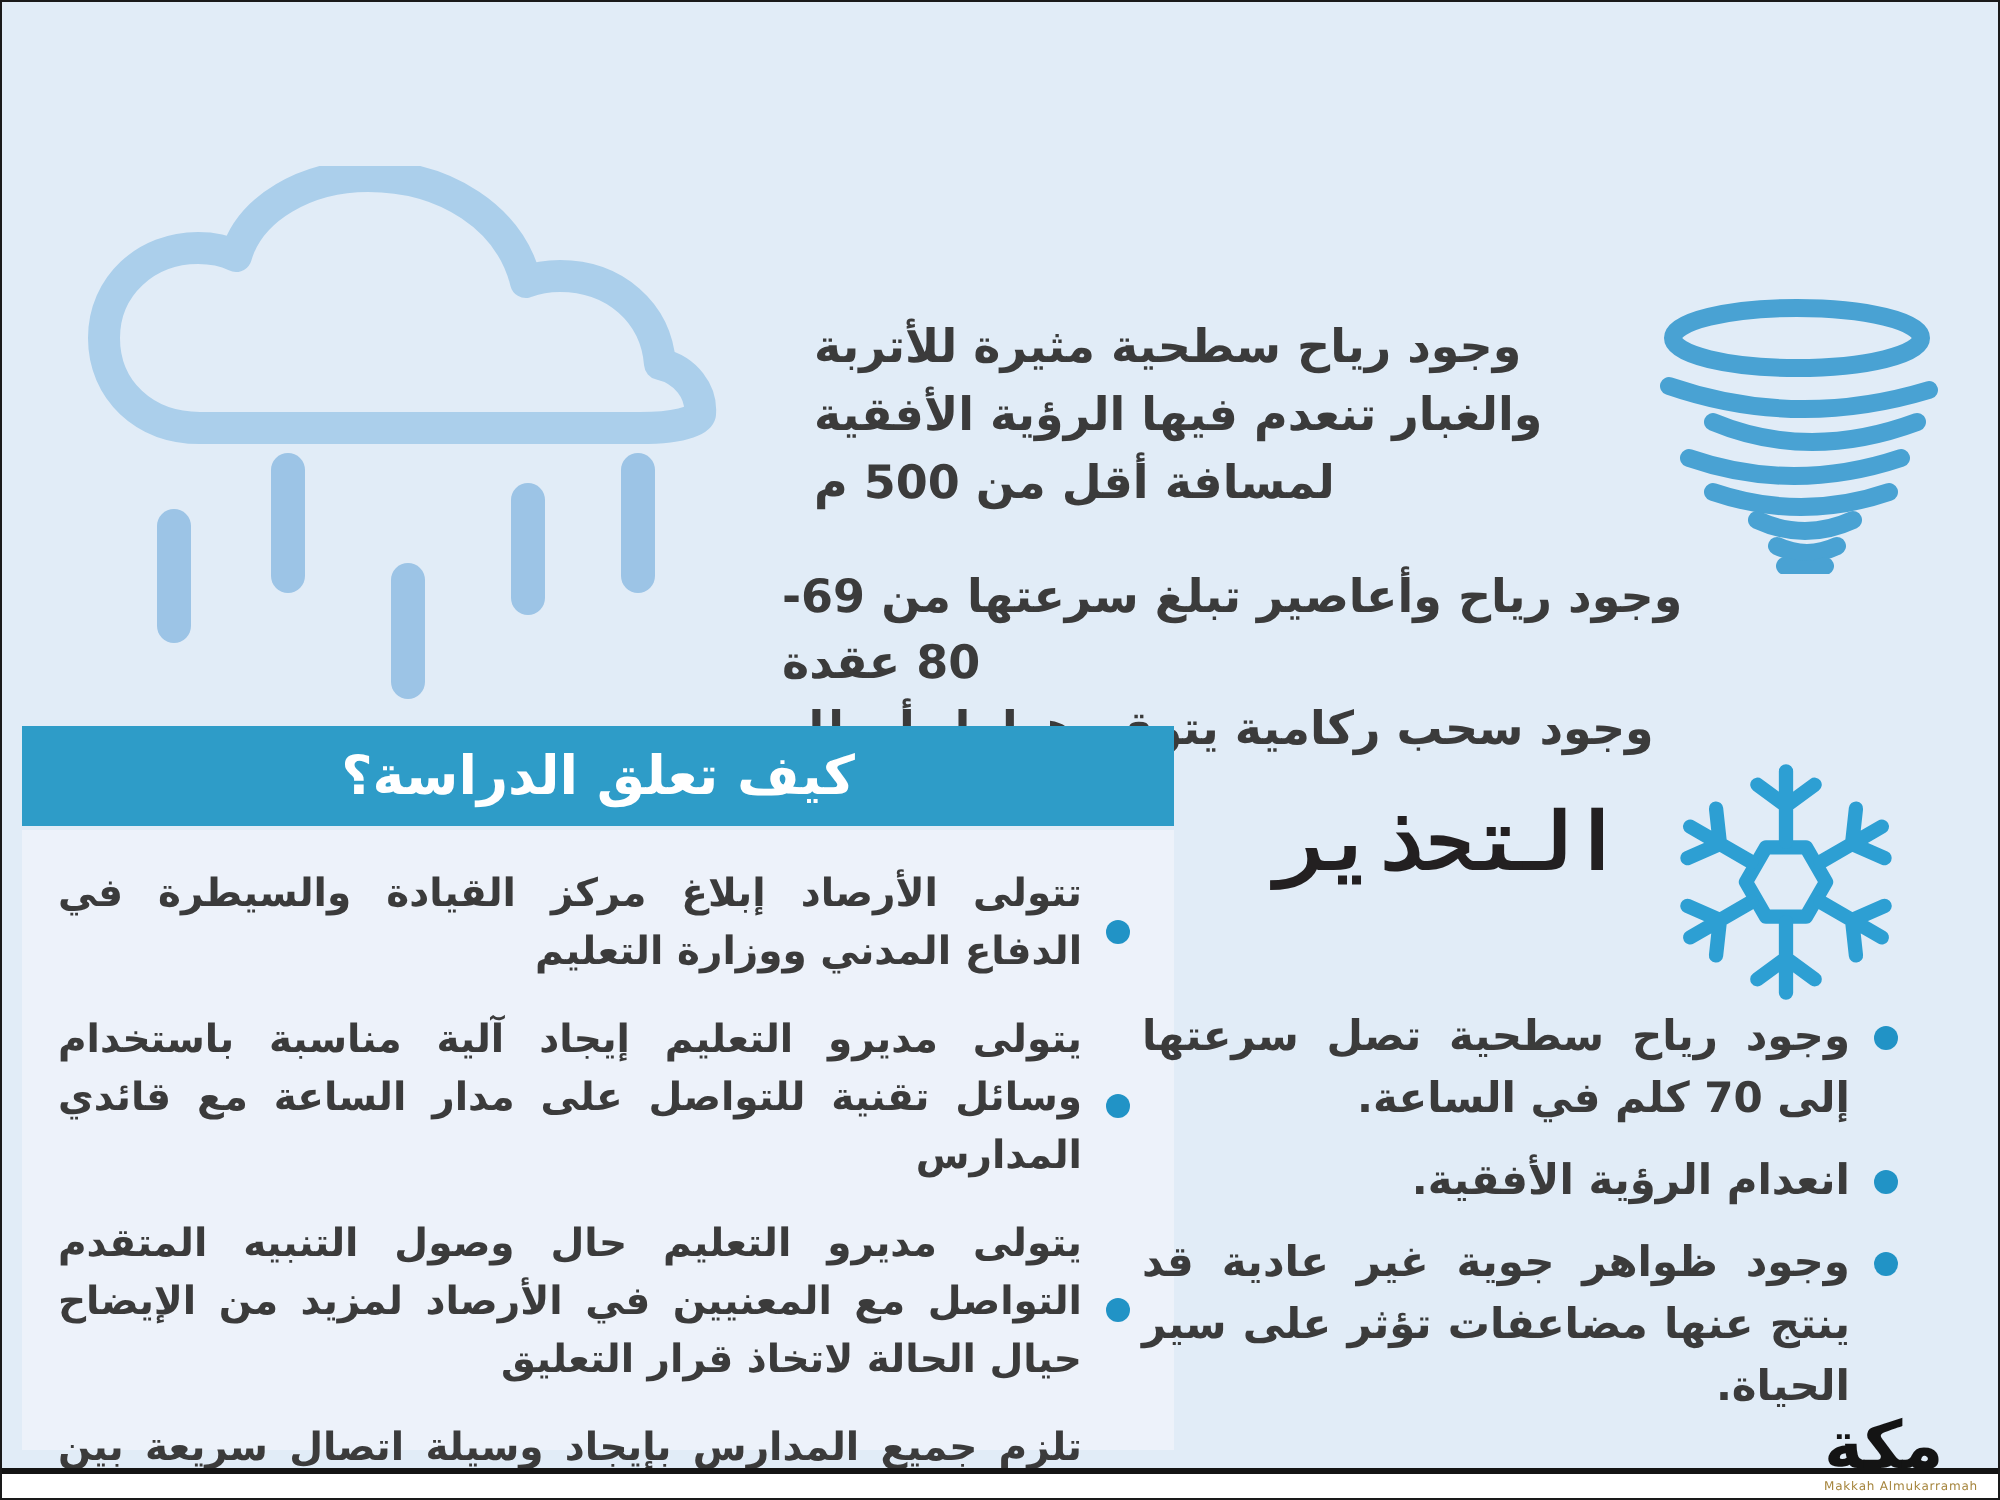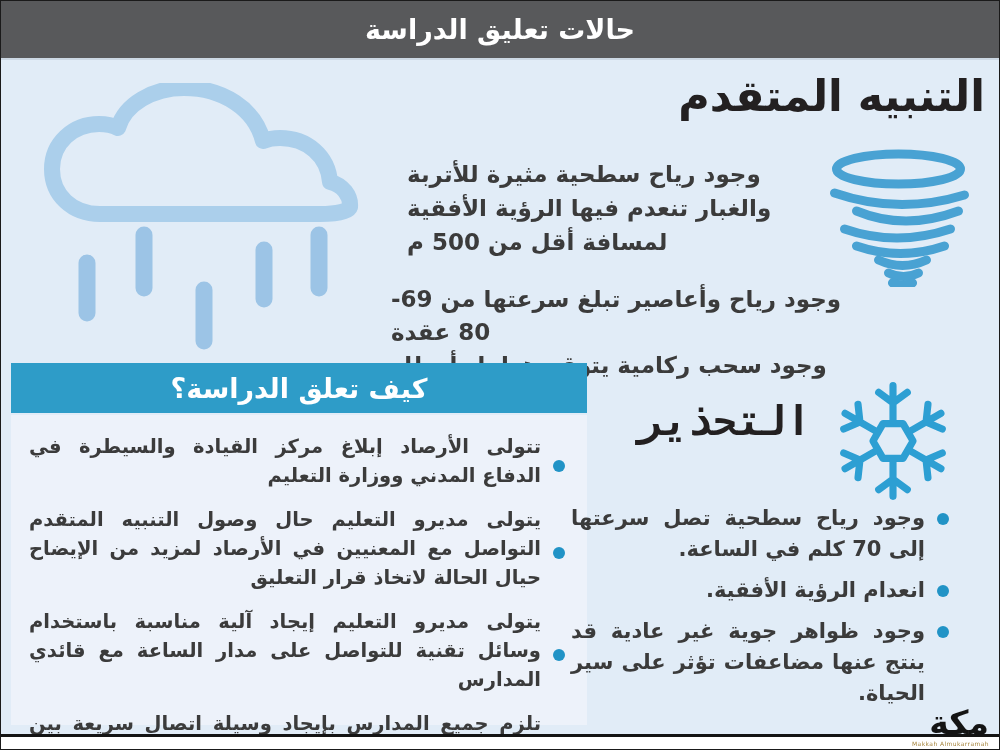--- a/index.html
+++ b/index.html
@@ -72,45 +72,41 @@
     font-size:21px; font-weight:bold; color:#3b3b3b; line-height:31px;
     text-align:justify;
   }
   .warnlist .dot { margin-top:10px; }
 
   
   .strip {
     position:absolute; left:0; right:0; bottom:0; height:12px;
     background:#ffffff; border-top:3px solid #141414;
   }
-  .logo { position:absolute; right:10px; bottom:2px; text-align:right; z-index:2; }
+  .logo { position:absolute; right:10px; bottom:2px; text-align:left; z-index:2; }
   .logotext { font-size:33px; line-height:33px; font-weight:bold; color:#141414; }
   .logocaption { font-size:6px; color:#a5843c; margin-top:1px; letter-spacing:0.4px; }
 </style>
 </head>
 <body>
 
 <div class="page">
 
-  <header class="topbar">
-    <h1>حالات تعليق الدراسة</h1>
-  </header>
 
   <svg class="cloud" viewBox="0 0 338 270" aria-hidden="true">
     <path d="M 293,131 L 73,131 C 45,131 25,112 25,86 C 25,60 46,41 72,41 C 79,41 85,42 91,45 C 98,21 126,5 157,5 C 196,5 228,26 236,58 C 241,56 247,55 253,55 C 280,55 301,73 303,99 C 316,102 324,113 323,124 C 322,128 310,131 293,131 Z" fill="none" stroke="#abcfeb" stroke-width="16" stroke-linejoin="round"></path>
     <g stroke="#9cc4e6" stroke-width="17" stroke-linecap="round">
       <line x1="60" y1="180" x2="60" y2="230"></line>
       <line x1="117" y1="152" x2="117" y2="205"></line>
       <line x1="177" y1="207" x2="177" y2="258"></line>
       <line x1="237" y1="167" x2="237" y2="216"></line>
       <line x1="292" y1="152" x2="292" y2="205"></line>
     </g>
   </svg>
 
-  <h2 class="advance-heading">التنبيه المتقدم</h2>
 
   <svg class="tornado" viewBox="0 0 145 140" aria-hidden="true">
     <g fill="none" stroke="#49a2d3" stroke-width="9" stroke-linecap="round">
       <ellipse cx="72" cy="22" rx="62" ry="15"></ellipse>
       <path d="M 8,46  Q 72,68 138,48"></path>
       <path d="M 30,64 Q 78,84 132,64"></path>
       <path d="M 18,82 Q 70,100 124,82"></path>
       <path d="M 30,99 Q 74,114 118,99"></path>
       <path d="M 52,113 Q 76,124 100,113"></path>
       <path d="M 62,126 Q 77,133 92,126"></path>
@@ -129,25 +125,25 @@
   </div>
 
   <div class="panel">
     <ul>
       <li>
         <span class="dot"></span>
         <span class="litext">تتولى الأرصاد إبلاغ مركز القيادة والسيطرة في الدفاع المدني ووزارة التعليم</span>
       </li>
       <li>
         <span class="dot"></span>
-        <span class="litext">يتولى مديرو التعليم حال وصول التنبيه المتقدم التواصل مع المعنيين في الأرصاد لمزيد من الإيضاح حيال الحالة لاتخاذ قرار التعليق</span>
+        <span class="litext">يتولى مديرو التعليم إيجاد آلية مناسبة باستخدام وسائل تقنية للتواصل على مدار الساعة مع قائدي المدارس</span>
       </li>
       <li>
         <span class="dot"></span>
-        <span class="litext">يتولى مديرو التعليم إيجاد آلية مناسبة باستخدام وسائل تقنية للتواصل على مدار الساعة مع قائدي المدارس</span>
+        <span class="litext">يتولى مديرو التعليم حال وصول التنبيه المتقدم التواصل مع المعنيين في الأرصاد لمزيد من الإيضاح حيال الحالة لاتخاذ قرار التعليق</span>
       </li>
       <li>
         <span class="dot"></span>
         <span class="litext">تلزم جميع المدارس بإيجاد وسيلة اتصال سريعة بين المدرسة وأولياء الأمور لإبلاغهم بالحالة وتسلم أبنائهم</span>
       </li>
     </ul>
   </div>
 
   <svg class="snowflake" viewBox="0 0 130 130" aria-hidden="true">
     <g fill="none" stroke="#2d9fd3" stroke-width="7.5" stroke-linecap="round" stroke-linejoin="round">

